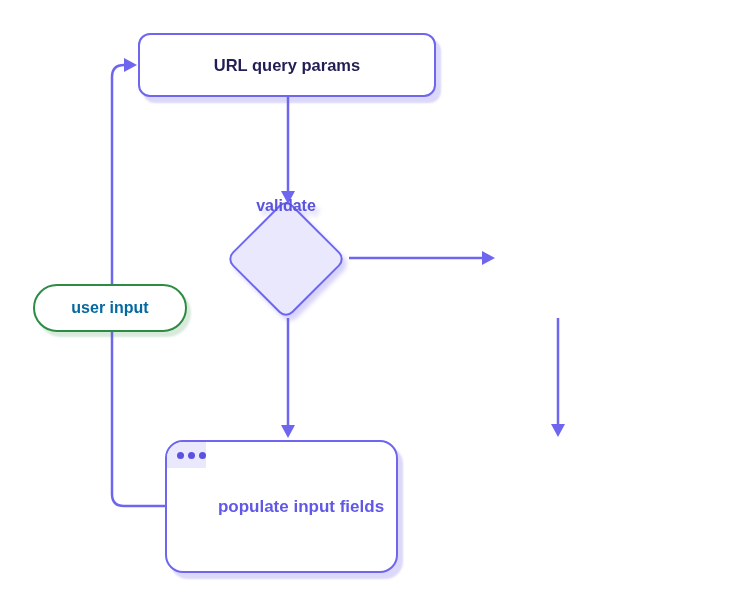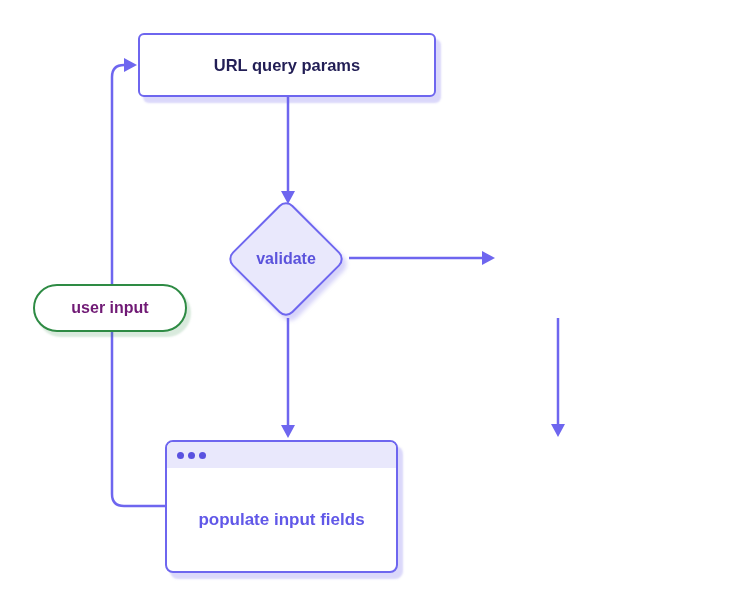--- a/index.html
+++ b/index.html
@@ -22,33 +22,33 @@
     z-index: 1;
   }
   .node { position: absolute; z-index: 2; box-sizing: border-box; }
 
   
   .rect-node {
     left: 138px; top: 33px;
     width: 298px; height: 64px;
     background: #ffffff;
     border: 2.5px solid #6e66ef;
-    border-radius: 6px;
+    border-radius: 12px;
     box-shadow: 5px 6px 2px rgba(110, 100, 235, 0.25);
     display: flex; align-items: center; justify-content: center;
     color: #221e55;
     font-size: 16.5px;
     font-weight: 700;
   }
 
   
   .diamond-wrap {
     width: 124px; height: 124px;
     filter: drop-shadow(4px 5px 2px rgba(110, 100, 235, 0.28));
-    display: flex; align-items: center; justify-content: center;
+    display: flex; align-items: flex-start; justify-content: center;
   }
   .diamond-wrap.validate { left: 224px; top: 197px; }
   .diamond-wrap.call-apis { left: 496px; top: 195px; }
   .diamond-shape {
     position: absolute;
     left: 50%; top: 50%;
     width: 86px; height: 86px;
     transform: translate(-50%, -50%) rotate(45deg);
     background: #e9e8fc;
     border: 2.5px solid #6e66ef;
@@ -64,33 +64,33 @@
 
   
   .pill-node {
     left: 33px; top: 284px;
     width: 154px; height: 48px;
     background: #ffffff;
     border: 2.5px solid #2e8b44;
     border-radius: 24px;
     box-shadow: 4px 5px 2px rgba(46, 139, 68, 0.18);
     display: flex; align-items: center; justify-content: center;
-    color: #701a75;
+    color: #0369a1;
     font-size: 16px;
     font-weight: 700;
     z-index: 3;
   }
 
   
   .window-node {
     background: #ffffff;
     border: 2.5px solid #6e66ef;
-    border-radius: 8px;
+    border-radius: 18px;
     box-shadow: 5px 6px 2px rgba(110, 100, 235, 0.25);
-    display: flex; flex-direction: column;
+    display: flex; 
     overflow: hidden;
   }
   .window-node.populate { left: 165px; top: 440px; width: 233px; height: 133px; }
   .window-node.display  { left: 450px; top: 439px; width: 228px; height: 134px; }
   .window-titlebar {
     height: 26px;
     flex: 0 0 26px;
     background: #e9e8fc;
     display: flex; align-items: center;
     padding-left: 10px;

